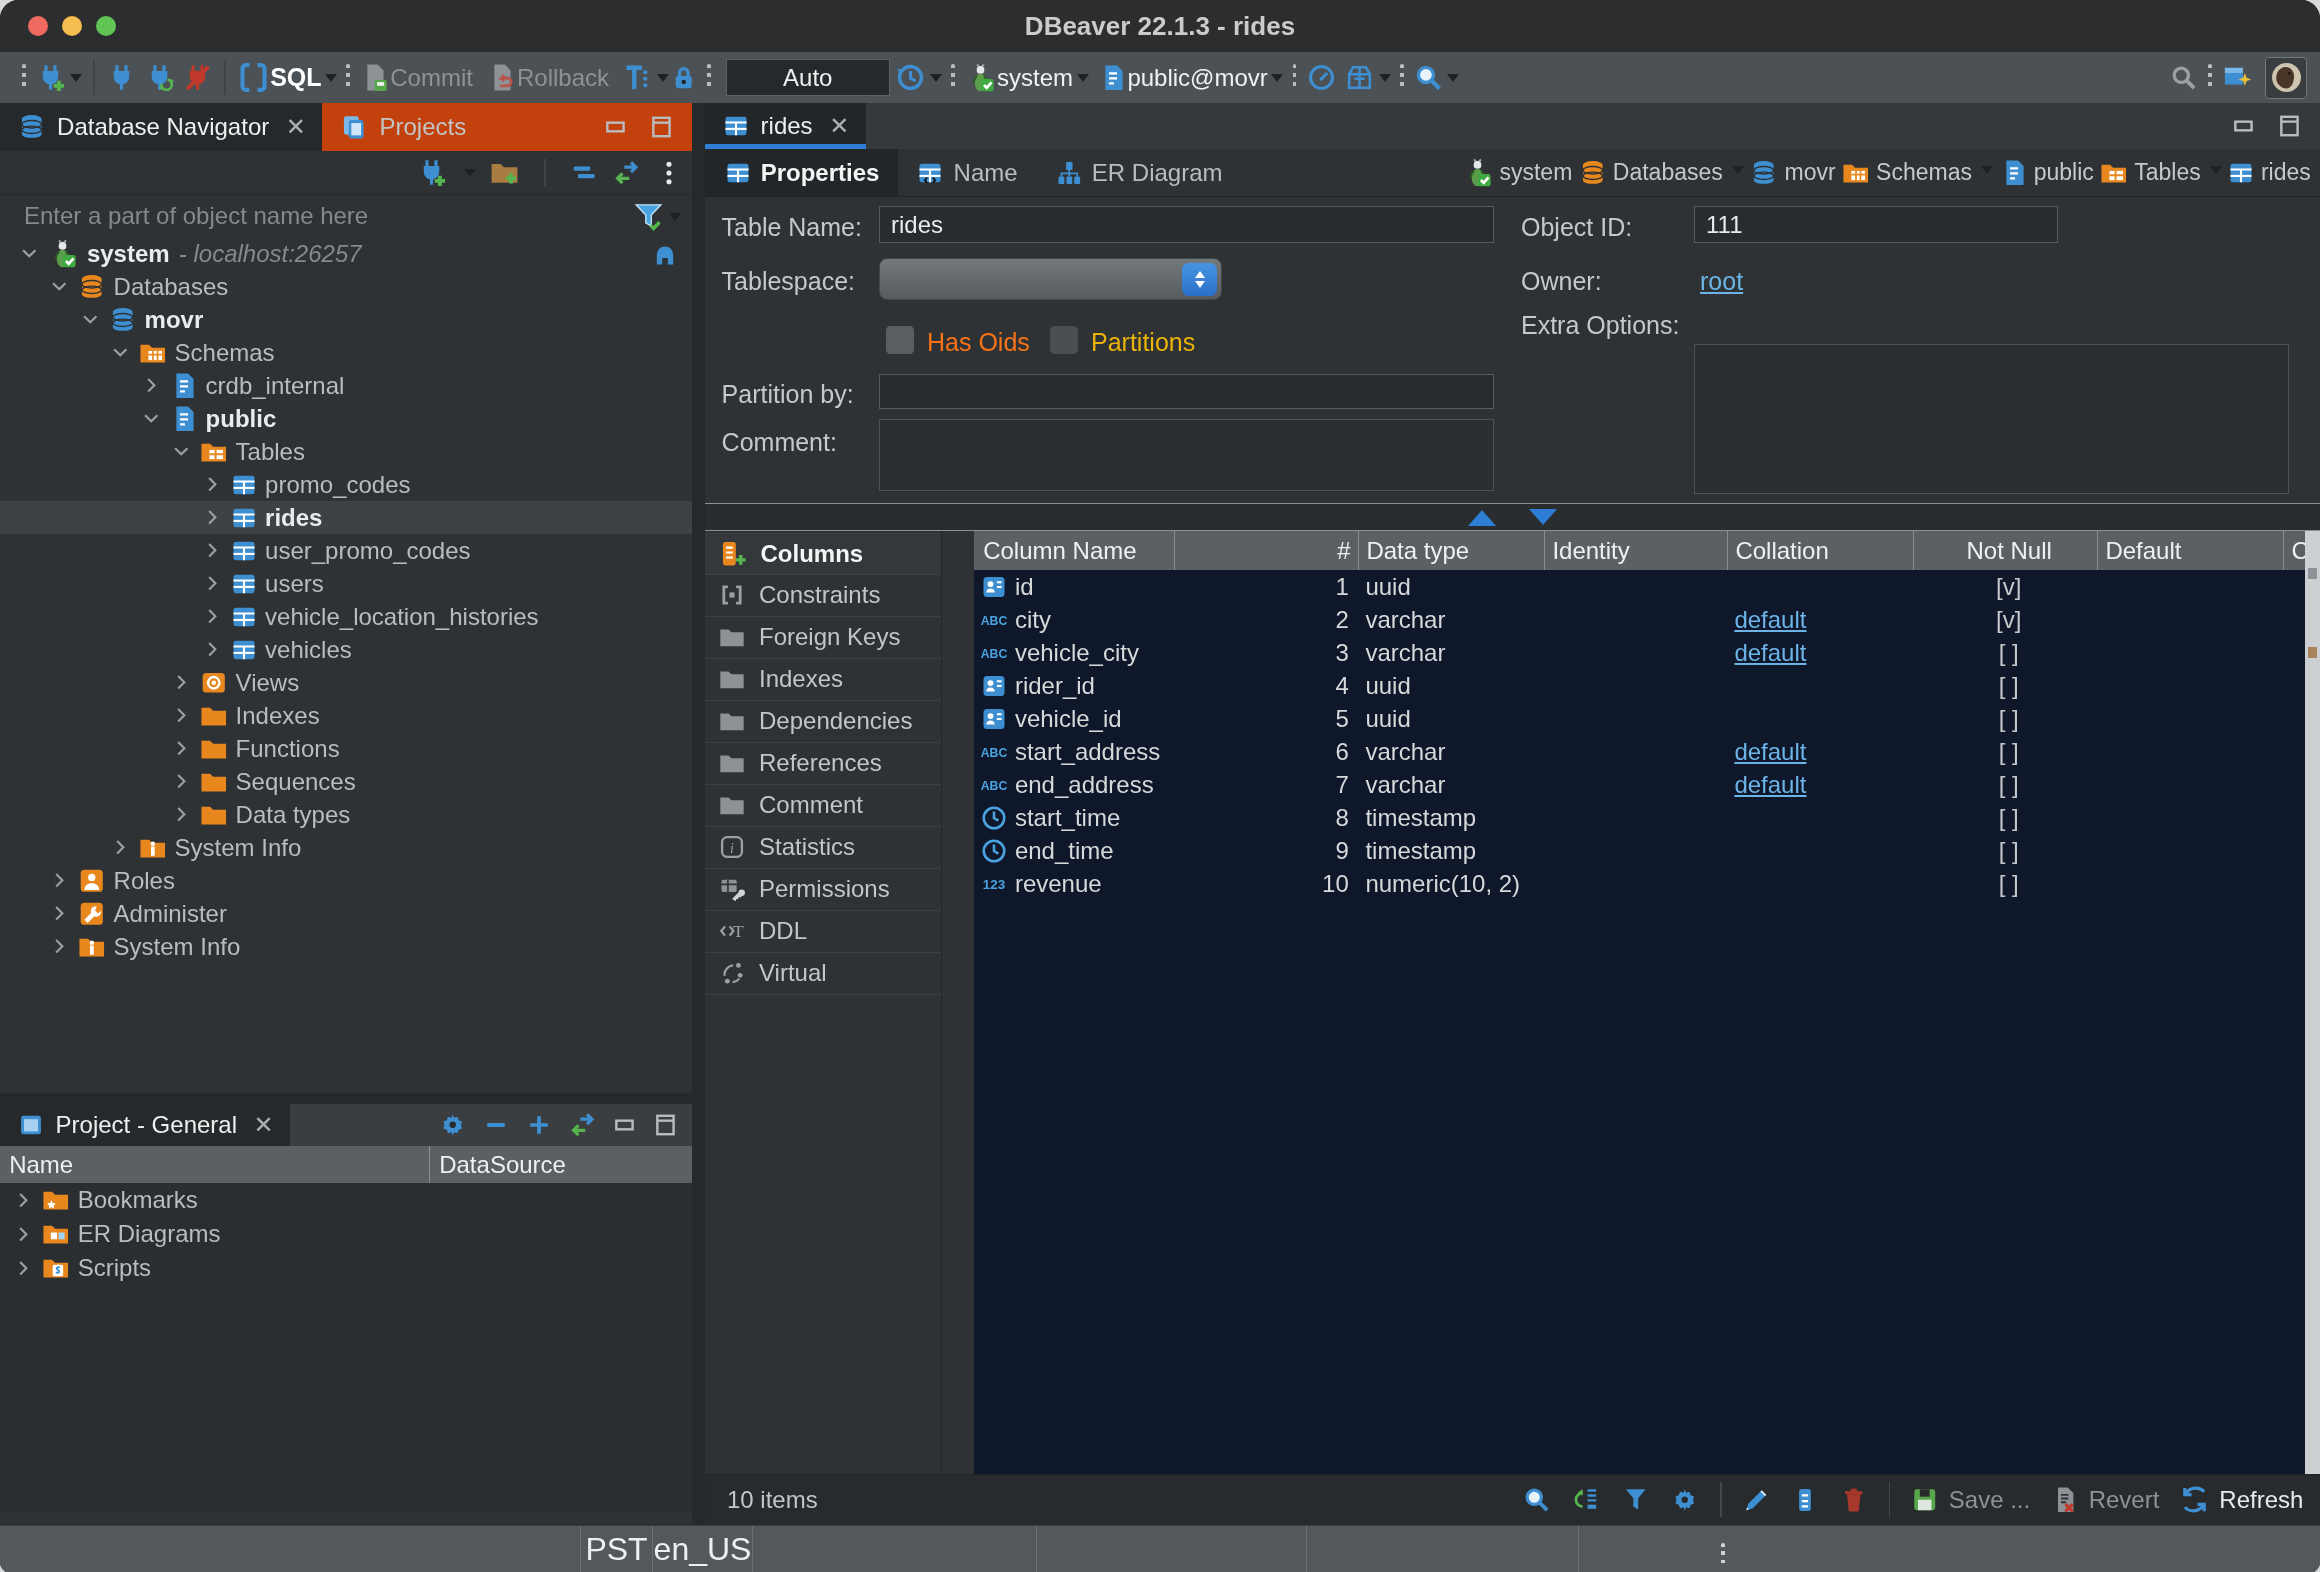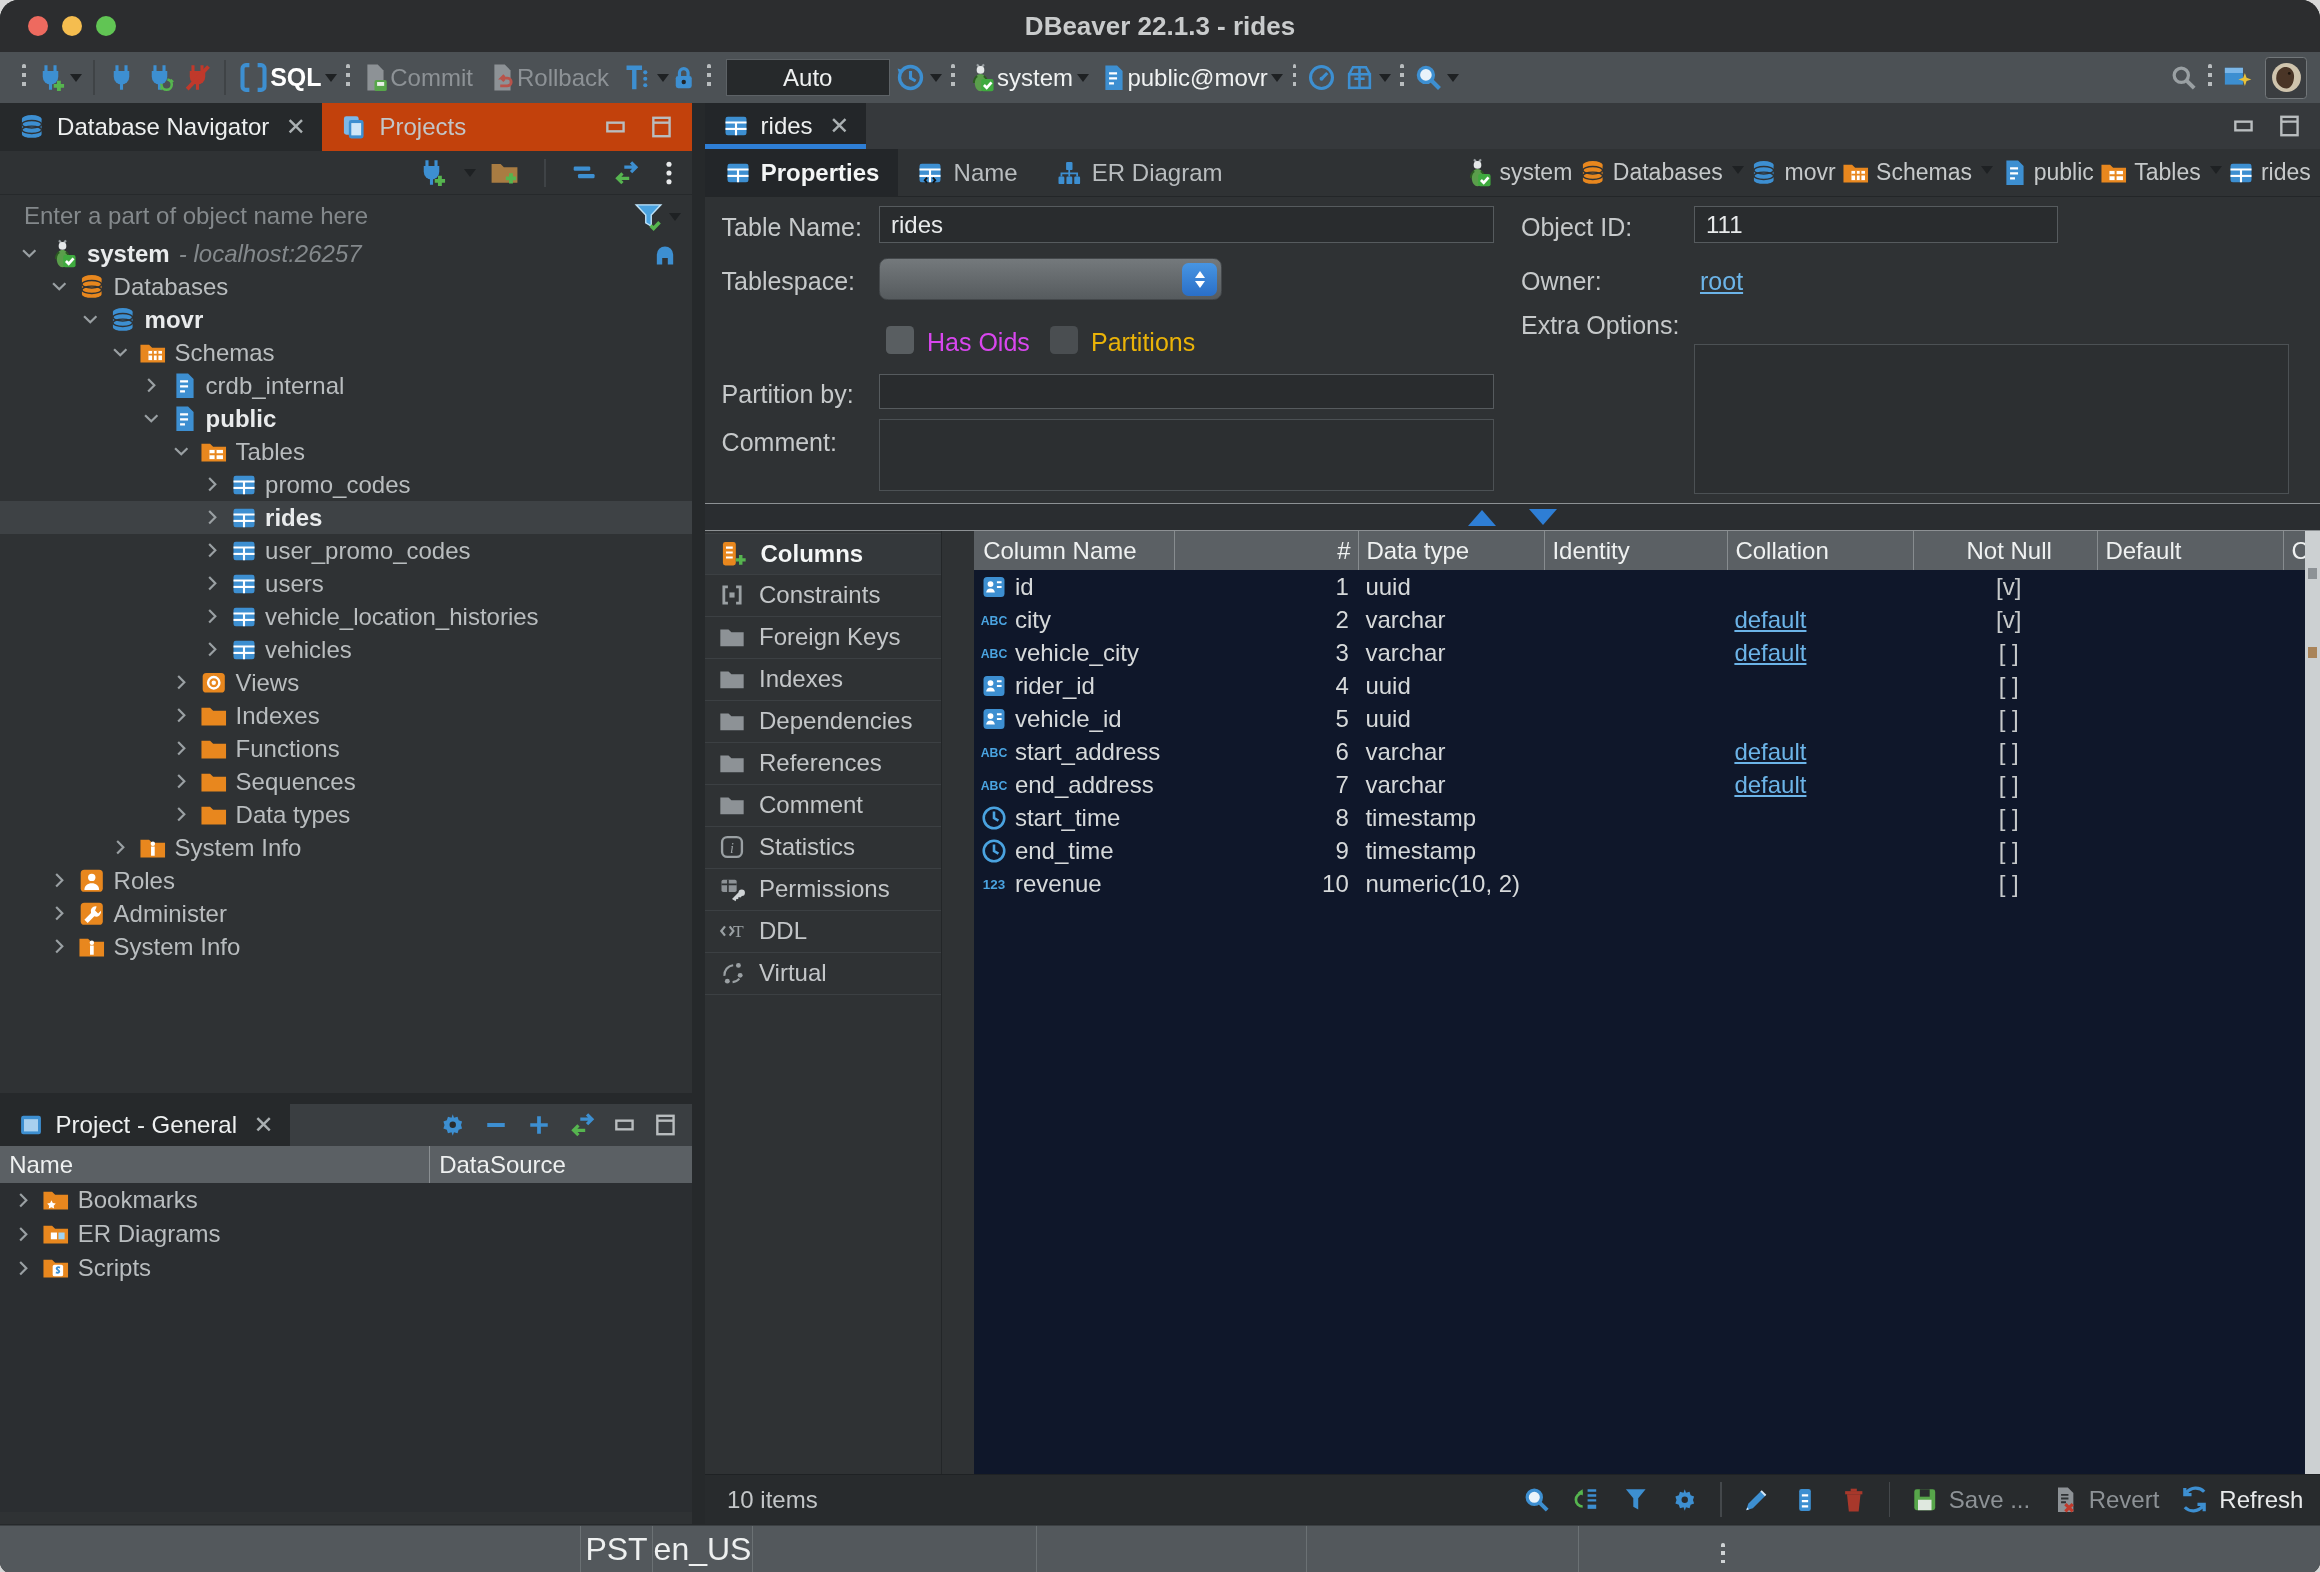--- a/index.html
+++ b/index.html
@@ -93,21 +93,21 @@
   .area { position:absolute; background:#2c2f31; border:0.9px solid #4c5154; }
   .selectbox { position:absolute; left:174px; top:61px; width:343px; height:42px; border-radius:8.3px;
                background:linear-gradient(#74797c,#565b5e); border:0.9px solid #44484b; }
   .spinner { position:absolute; right:3.7px; top:3.7px; width:35px; height:33px; border-radius:6.5px;
              background:linear-gradient(#4795e2,#2a6fc8); display:flex; flex-direction:column;
              align-items:center; justify-content:center; gap:2.8px; }
   .spup { width:0; height:0; border:5.5px solid transparent; border-bottom:7.4px solid #fff; }
   .spdn { width:0; height:0; border:5.5px solid transparent; border-top:7.4px solid #fff; }
   .checkbox { position:absolute; width:28px; height:28px; border-radius:4.6px; background:#595e61; }
   .checkbox.dim { background:#4a4e51; }
-  .cblabel { position:absolute; font-size:25px; color:#d946ef; }
+  .cblabel { position:absolute; font-size:25px; color:#f97316; }
   .cblabel.dim { color:#eab308; }
   .linktext { position:absolute; font-size:25px; color:#6cb4e8; text-decoration:underline; }
 
   .sashrow { height:28px; background:#2a2d30; border-top:1.8px solid #8d9194; border-bottom:1.8px solid #8d9194;
              display:flex; align-items:center; justify-content:center; gap:33px; }
   .arr-up { width:0; height:0; border:14.8px solid transparent; border-bottom:16.6px solid #2e7ed5; margin-top:-13px;}
   .arr-dn { width:0; height:0; border:14.8px solid transparent; border-top:16.6px solid #2e7ed5; margin-top:14.8px;}
 
   
   .content { display:flex; height:943px; }

